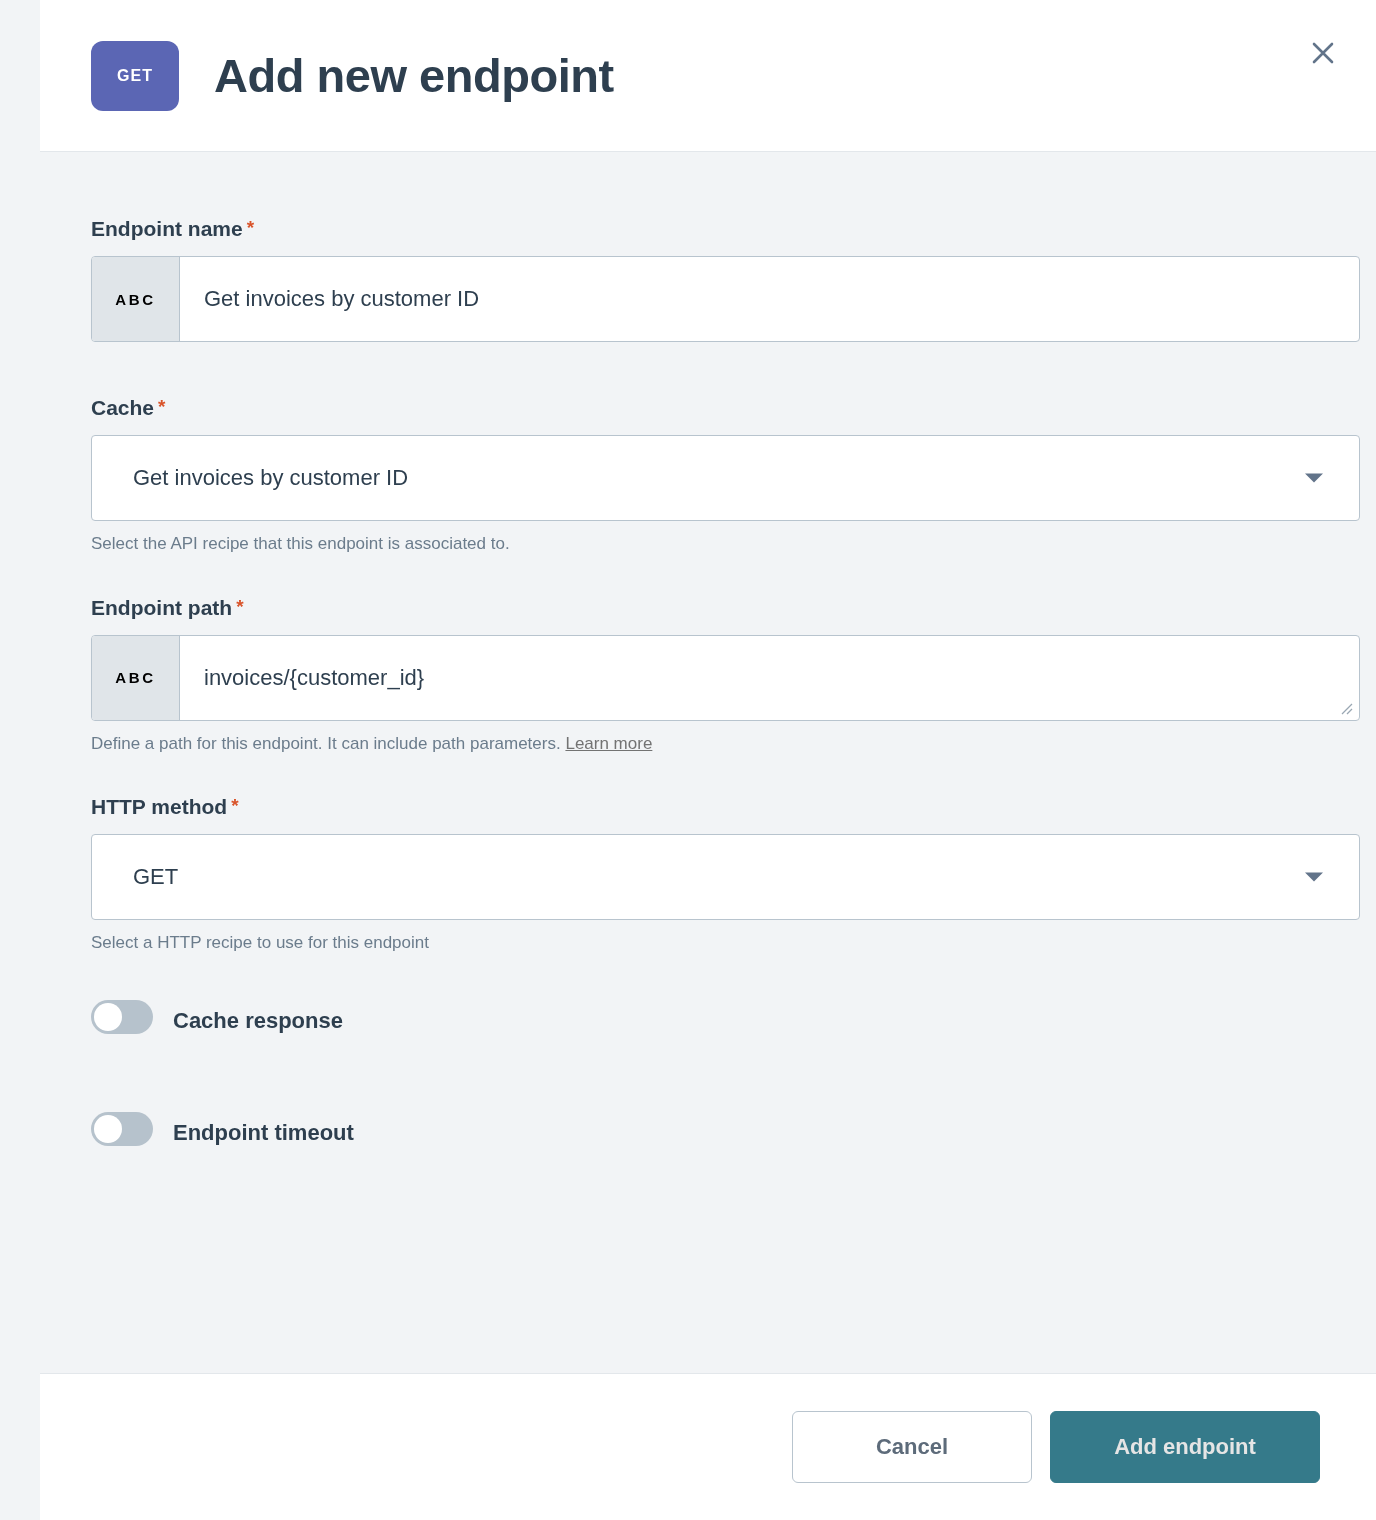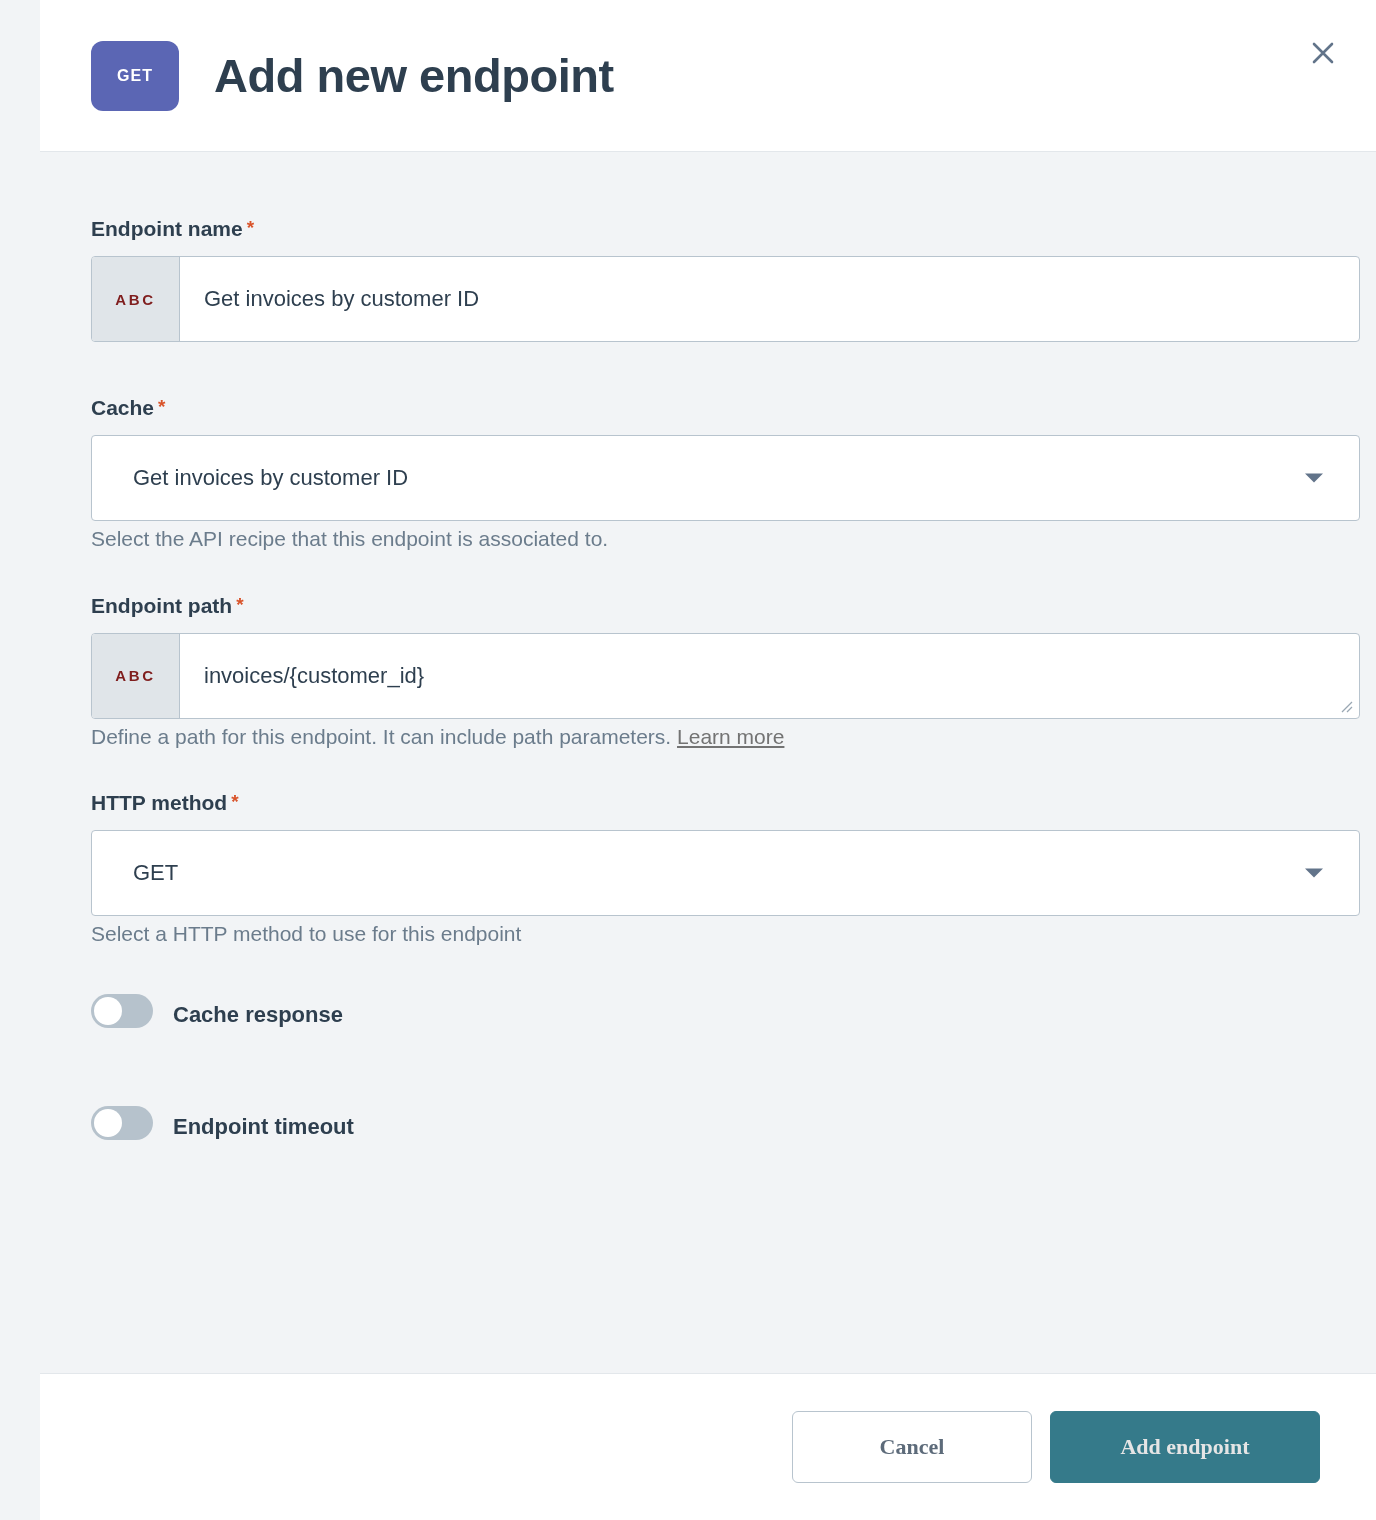--- a/index.html
+++ b/index.html
@@ -114,21 +114,21 @@
   .input-prefix {
     flex: 0 0 88px;
     background: #e0e5e9;
     border-right: 1px solid #b8c4ce;
     display: flex;
     align-items: center;
     justify-content: center;
     font-size: 15px;
     font-weight: bold;
     letter-spacing: 0.18em;
-    color: #7f1d1d;
+    color: #000000;
   }
   .input-field {
     flex: 1 1 auto;
     border: none;
     outline: none;
     background: transparent;
     font-family: "Liberation Sans", sans-serif;
     font-size: 22px;
     color: #2e3f4f;
     padding: 0 24px;
@@ -165,23 +165,23 @@
     top: 50%;
     transform: translateY(-50%);
     width: 0;
     height: 0;
     border-left: 9px solid transparent;
     border-right: 9px solid transparent;
     border-top: 9px solid #62748a;
   }
 
   .helper-text {
-    font-size: 21px;
+    font-size: 17px;
     color: #6b7c8c;
-    margin-top: 5px;
+    margin-top: 12px;
     line-height: 1.25;
   }
   .helper-link {
     color: #737373;
   }
 
   .spacer-lg { height: 53px; }
   .spacer-md { height: 40px; }
 
   
@@ -221,21 +221,21 @@
     height: 147px;
     background: #ffffff;
     border-top: 1px solid #e3e7eb;
     display: flex;
     align-items: center;
     justify-content: flex-end;
     padding-right: 56px;
     gap: 18px;
   }
   .btn {
-    font-family: Liberation Serif, serif;
+    font-family: Liberation Sans, sans-serif;
     font-size: 22px;
     font-weight: bold;
     border-radius: 6px;
     cursor: pointer;
     height: 72px;
     display: flex;
     align-items: center;
     justify-content: center;
   }
   .btn-cancel {
@@ -319,21 +319,21 @@
     <div class="spacer-md"></div>
 
     <div class="field-group">
       <label class="field-label">
         <span>HTTP method</span><span class="req-star">*</span>
       </label>
       <div class="select-wrap">
         <span class="select-value">GET</span>
         <span class="select-caret"></span>
       </div>
-      <div class="helper-text">Select a HTTP method to use for this endpoint</div>
+      <div class="helper-text">Select a HTTP recipe to use for this endpoint</div>
     </div>
 
     <div class="spacer-md"></div>
 
     <div class="toggle-row">
       <div class="toggle">
         <span class="knob"></span>
       </div>
       <span class="toggle-label">Cache response</span>
     </div>

